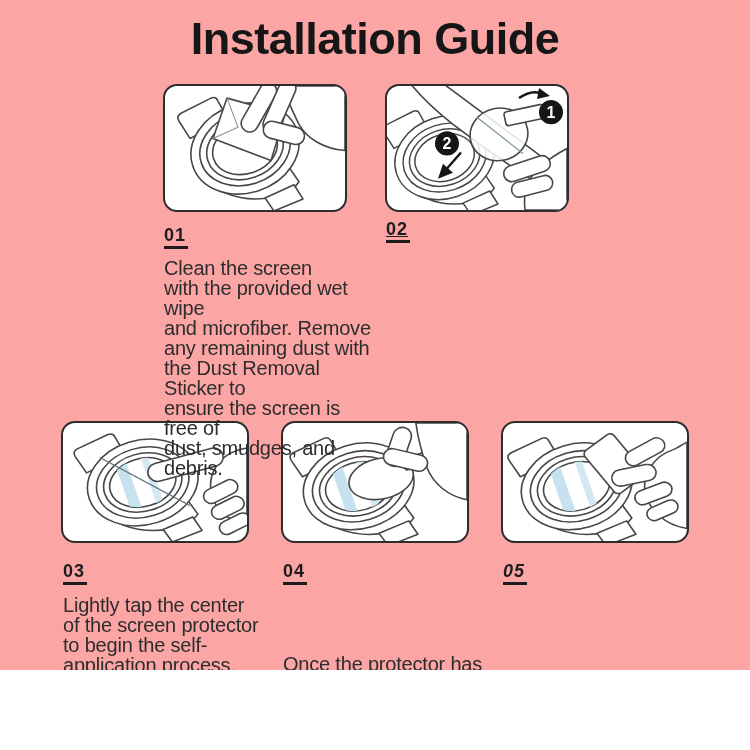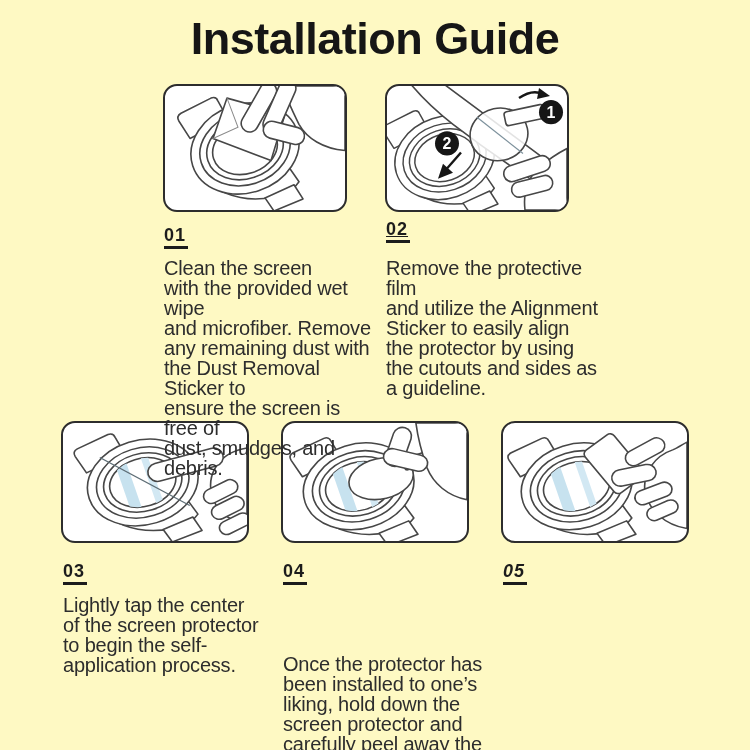--- a/index.html
+++ b/index.html
@@ -1,17 +1,17 @@
 <!DOCTYPE html>
 <html><head>
 <meta charset="utf-8">
 <style>
   html,body{margin:0;padding:0;background:#ffffff;}
   .page{
-    position:relative;width:750px;height:750px;background:#fef9c3;
+    position:relative;width:750px;height:670px;background:#fca5a5;
     font-family:"Liberation Sans","DejaVu Sans",sans-serif;color:#2d2d2d;overflow:hidden;
   }
   .title{
     position:absolute;left:0;right:0;top:16px;margin:0;text-align:center;
     font-size:45px;font-weight:700;letter-spacing:-0.5px;color:#161616;line-height:1;
   }
   .panel{
     position:absolute;background:#fff;border:2.5px solid #2d2d2d;border-radius:14px;
     overflow:hidden;box-sizing:border-box;
   }
@@ -219,26 +219,20 @@
   <span class="step-num" id="num-4">04</span>
   <span class="step-num" id="num-5">05</span>
 
   <p class="step-desc" id="desc-1">Clean the screen
 with the provided wet wipe
 and microfiber. Remove
 any remaining dust with
 the Dust Removal Sticker to
 ensure the screen is free of
 dust, smudges, and debris.</p>
-  <p class="step-desc" id="desc-2">Remove the protective film
-and utilize the Alignment
-Sticker to easily align
-the protector by using
-the cutouts and sides as
-a guideline.</p>
   <p class="step-desc" id="desc-3">Lightly tap the center
 of the screen protector
 to begin the self-
 application process.</p>
   <p class="step-desc" id="desc-4">Once the protector has
 been installed to one’s
 liking, hold down the
 screen protector and
 carefully peel away the
 Alignment Sticker without

